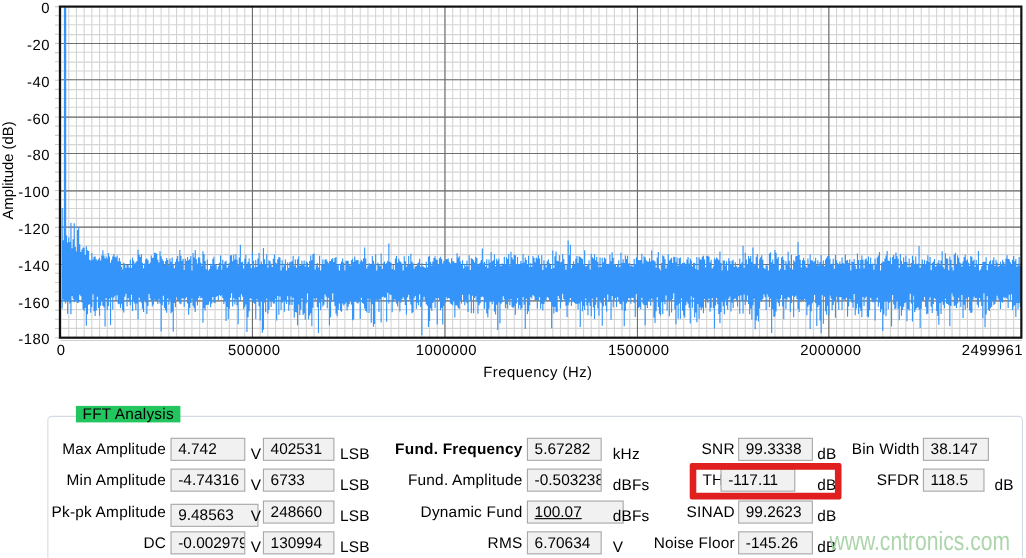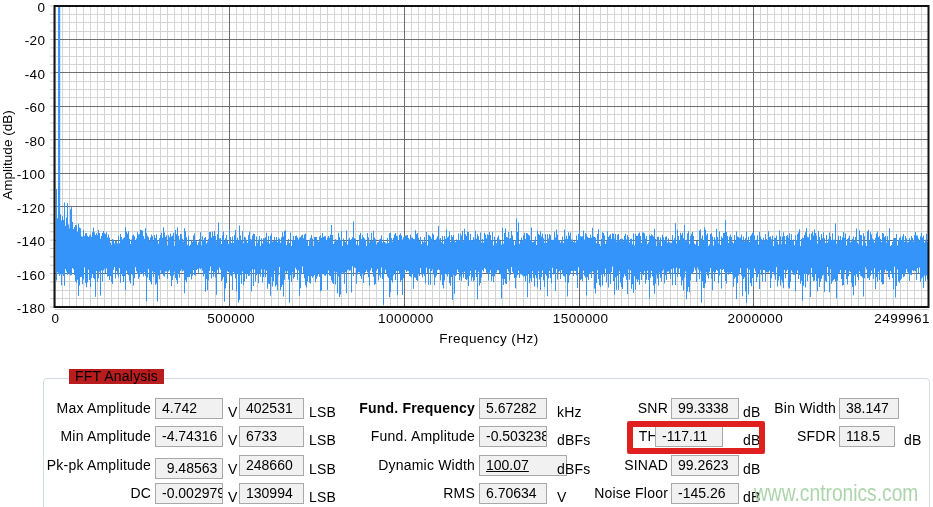--- a/index.html
+++ b/index.html
@@ -34,48 +34,48 @@
       <text x="580.7" y="323" text-anchor="middle">1500000</text>
       <text x="755.4" y="323" text-anchor="middle">2000000</text>
       <text x="930.0" y="323" text-anchor="end">2499961</text>
 <text x="489" y="343" text-anchor="middle">Frequency (Hz)</text>
 <text x="12" y="155" text-anchor="middle" letter-spacing="0" transform="rotate(-90 12 155)">Amplitude (dB)</text>
 </g>
 </svg>
 
 <div style="position:absolute;left:43px;top:378px;width:887px;height:138px;
   border:1px solid #d5dbe4;border-radius:4px;box-sizing:border-box;"></div>
-<div class="lbl" style="left:69px;top:369px;background:#b91c1c;padding:0 6px;">FFT Analysis</div>
+<div class="lbl" style="left:69px;top:369px;background:#22c55e;padding:0 6px;">FFT Analysis</div>
 <div class="lbl" style="left:36px;top:401.0px;width:115px;text-align:right;">Max Amplitude</div>
 <div class="box" style="left:155px;top:398.0px;width:68px;">4.742</div>
 <div class="lbl" style="left:228px;top:405.0px;">V</div>
 <div class="box" style="left:239px;top:398.0px;width:65px;">402531</div>
 <div class="lbl" style="left:309px;top:405.0px;">LSB</div>
 <div class="lbl" style="left:36px;top:429.4px;width:115px;text-align:right;">Min Amplitude</div>
 <div class="box" style="left:155px;top:426.4px;width:68px;">-4.74316</div>
 <div class="lbl" style="left:228px;top:433.4px;">V</div>
 <div class="box" style="left:239px;top:426.4px;width:65px;">6733</div>
 <div class="lbl" style="left:309px;top:433.4px;">LSB</div>
 <div class="lbl" style="left:36px;top:457.8px;width:115px;text-align:right;">Pk-pk Amplitude</div>
-<div class="box" style="left:155px;top:458px;width:68px;text-align:center;">9.48563</div>
+<div class="box" style="left:155px;top:458px;width:80px;">9.48563</div>
 <div class="lbl" style="left:228px;top:461.8px;">V</div>
 <div class="box" style="left:239px;top:454.8px;width:65px;">248660</div>
 <div class="lbl" style="left:309px;top:461.8px;">LSB</div>
 <div class="lbl" style="left:36px;top:486.2px;width:115px;text-align:right;">DC</div>
 <div class="box" style="left:155px;top:483.2px;width:68px;">-0.002979</div>
 <div class="lbl" style="left:228px;top:490.2px;">V</div>
 <div class="box" style="left:239px;top:483.2px;width:65px;">130994</div>
 <div class="lbl" style="left:309px;top:490.2px;">LSB</div>
 <div class="lbl" style="left:335px;top:401.0px;width:140px;text-align:right;font-weight:bold;">Fund. Frequency</div>
 <div class="box" style="left:479px;top:398.0px;width:68px;">5.67282</div>
 <div class="lbl" style="left:557px;top:405.0px;">kHz</div>
 <div class="lbl" style="left:335px;top:429.4px;width:140px;text-align:right;">Fund. Amplitude</div>
 <div class="box" style="left:479px;top:426.4px;width:68px;">-0.503238</div>
 <div class="lbl" style="left:557px;top:433.4px;">dBFs</div>
-<div class="lbl" style="left:335px;top:457.8px;width:140px;text-align:right;">Dynamic Width</div>
+<div class="lbl" style="left:335px;top:457.8px;width:140px;text-align:right;">Dynamic Fund</div>
 <div class="box" style="left:479px;top:454.8px;width:88px;text-decoration:underline;">100.07</div>
 <div class="lbl" style="left:557px;top:461.8px;">dBFs</div>
 <div class="lbl" style="left:335px;top:486.2px;width:140px;text-align:right;">RMS</div>
 <div class="box" style="left:479px;top:483.2px;width:68px;">6.70634</div>
 <div class="lbl" style="left:557px;top:490.2px;">V</div>
 <div class="lbl" style="left:558px;top:401.0px;width:110px;text-align:right;">SNR</div>
 <div class="box" style="left:671px;top:398.0px;width:68px;">99.3338</div>
 <div class="lbl" style="left:743px;top:405.0px;">dB</div>
 <div class="lbl" style="left:558px;top:429.4px;width:110px;text-align:right;">THD</div>
 <div class="box" style="left:655px;top:426.4px;width:68px;">-117.11</div>

